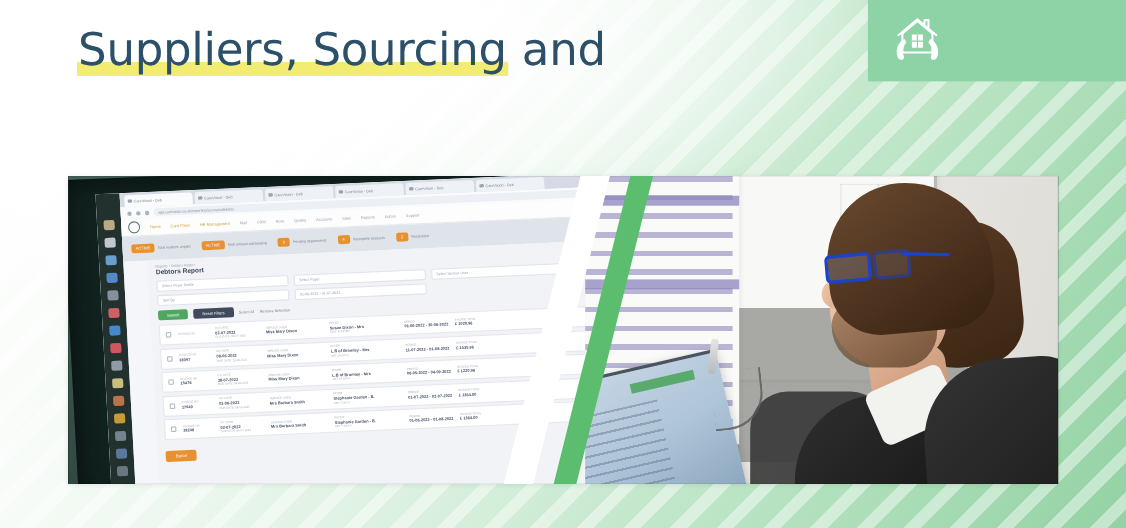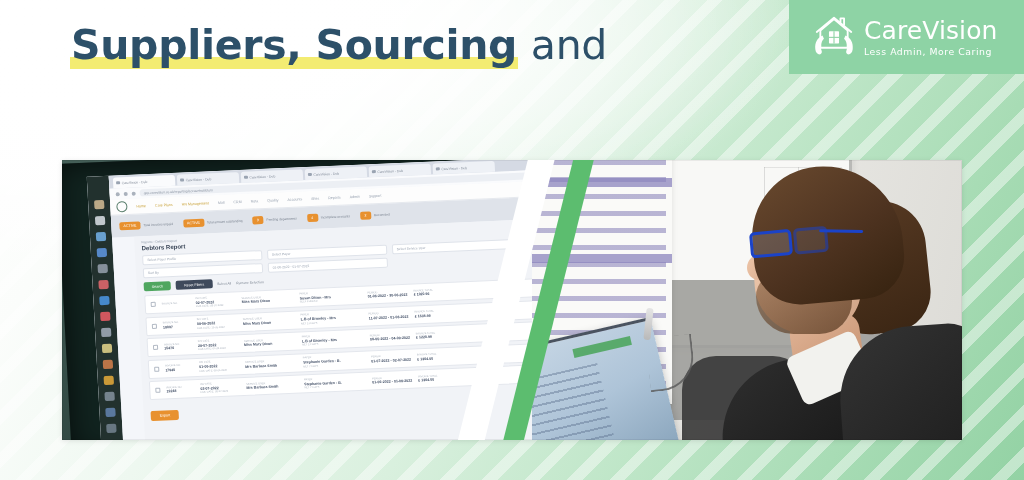--- a/index.html
+++ b/index.html
@@ -79,21 +79,21 @@
   
   .headline{
     position:absolute; left:70px; top:22px; z-index:7;
     color:#2d5069;
     font-size:41px; line-height:1.17;
     letter-spacing:-0.3px;
     font-family:"DejaVu Sans", sans-serif;
   }
   .hl-line{ white-space:nowrap; }
   .hl-strong{
-    font-weight:700;
+    font-weight:400;
     background:linear-gradient(to top, #f3ec72 0%, #f3ec72 26%, rgba(243,236,114,0) 26%);
     padding:0 1px;
   }
   .hl-light{ font-weight:400; }
   .hl-line2{ font-weight:400; margin-top:6px; }
 
   
   .photo{
     position:absolute;
     left:62px; top:160px; width:900px; height:280px;
@@ -413,24 +413,20 @@
         </g>
         <g stroke="#8ed3a5" stroke-width="1.5">
           <line x1="32" y1="24" x2="32" y2="41"></line>
           <line x1="25" y1="32.5" x2="39" y2="32.5"></line>
         </g>
         <g fill="#ffffff">
           <path d="M16 30 C9 33 5 40 6 49 C6.5 54 10 57 13 56 C15 55.4 15.6 53 14.6 50.6 C12.8 46.4 13.4 39 18 34.6 Z"></path>
           <path d="M48 30 C55 33 59 40 58 49 C57.5 54 54 57 51 56 C49 55.4 48.4 53 49.4 50.6 C51.2 46.4 50.6 39 46 34.6 Z"></path>
         </g>
       </svg>
-      <div class="logo-text">
-        <span class="logo-name">CareVision</span>
-        <span class="logo-tag">Less Admin, More Caring</span>
-      </div>
     </div>
   </div>
 
   <div class="photo">
 
     <div class="shot-left">
       <div class="room-wall"></div>
 
       <div class="monitor">
         <div class="monitor-inner">

